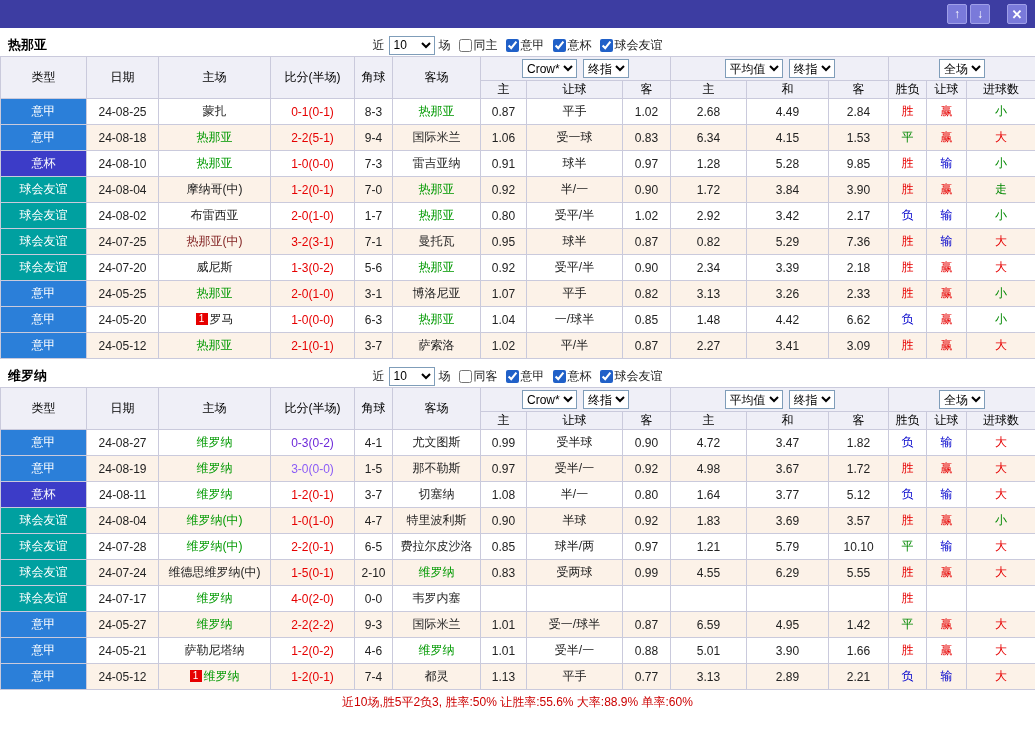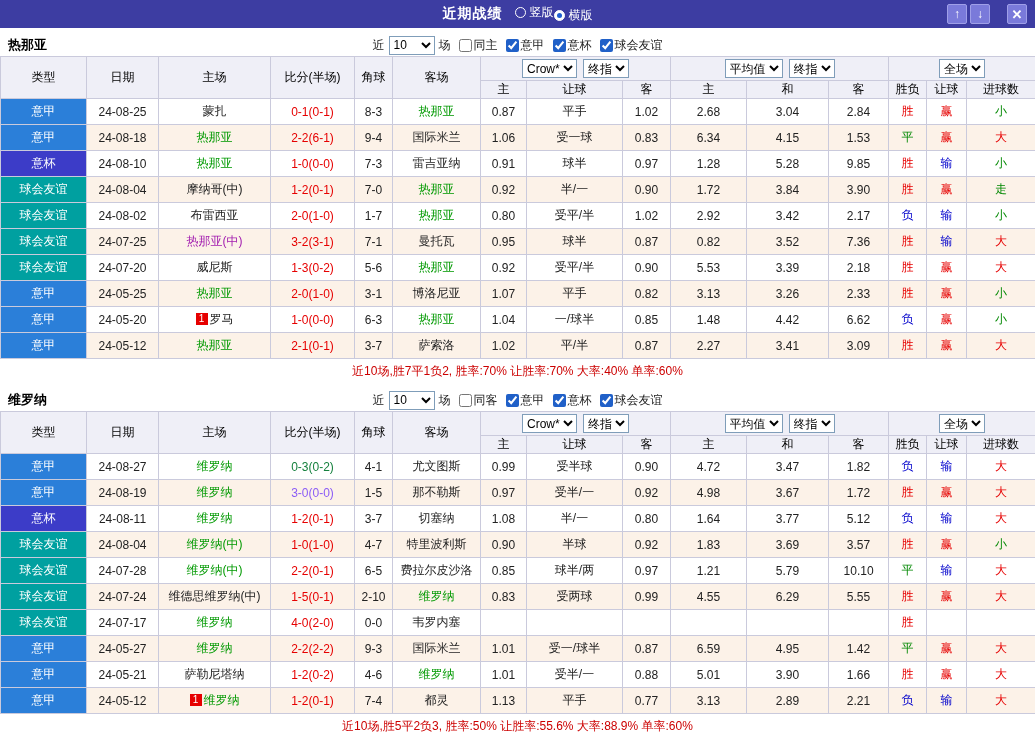--- a/index.html
+++ b/index.html
@@ -68,30 +68,20 @@
     display:inline-block; min-width:12px; height:12px; line-height:12px;
     background:#e60000; color:#fff; font-size:10px; margin-right:2px;
     vertical-align:1px; padding:0 1px;
   }
   .summary { height:24px; line-height:24px; text-align:center; }
 </style>
 </head>
 <body>
 
 <div class="titlebar">
-  <div class="tb-center">
-    <span class="tb-title">近期战绩</span>
-    <span id="radio-group"><label class="rad">
-          <span class="radio-dot"></span>
-          <span>竖版</span>
-        </label><label class="rad">
-          <span class="radio-dot selected"></span>
-          <span>横版</span>
-        </label></span>
-  </div>
   <div class="tb-btns">
     <button class="tb-btn"><span>↑</span></button>
     <button class="tb-btn"><span>↓</span></button>
     <button class="tb-btn tb-close"><span>✕</span></button>
   </div>
 </div>
 
 <div id="sections">
     <div class="section">
       <div class="sec-head">
@@ -165,31 +155,31 @@
             <td class="type" style="background: rgb(43, 127, 217);">意甲</td>
             <td>24-08-25</td>
             <td><span>蒙扎</span></td>
             <td style="color: rgb(230, 0, 0);">0-1(0-1)</td>
             <td>8-3</td>
             <td><span style="color: rgb(0, 153, 0);">热那亚</span></td>
             <td>0.87</td>
             <td>平手</td>
             <td>1.02</td>
             <td>2.68</td>
-            <td>3.04</td>
+            <td>4.49</td>
             <td>2.84</td>
             <td style="color: rgb(230, 0, 0);">胜</td>
             <td style="color: rgb(230, 0, 0);">赢</td>
             <td style="color: rgb(0, 136, 0);">小</td>
           </tr>
           <tr class="alt">
             <td class="type" style="background: rgb(43, 127, 217);">意甲</td>
             <td>24-08-18</td>
             <td><span style="color: rgb(0, 153, 0);">热那亚</span></td>
-            <td style="color: rgb(230, 0, 0);">2-2(6-1)</td>
+            <td style="color: rgb(230, 0, 0);">2-2(5-1)</td>
             <td>9-4</td>
             <td><span>国际米兰</span></td>
             <td>1.06</td>
             <td>受一球</td>
             <td>0.83</td>
             <td>6.34</td>
             <td>4.15</td>
             <td>1.53</td>
             <td style="color: rgb(0, 136, 0);">平</td>
             <td style="color: rgb(230, 0, 0);">赢</td>
@@ -242,45 +232,45 @@
             <td>2.92</td>
             <td>3.42</td>
             <td>2.17</td>
             <td style="color: rgb(0, 0, 204);">负</td>
             <td style="color: rgb(0, 0, 204);">输</td>
             <td style="color: rgb(0, 136, 0);">小</td>
           </tr>
           <tr class="alt">
             <td class="type" style="background: rgb(0, 160, 160);">球会友谊</td>
             <td>24-07-25</td>
-            <td><span style="color: #a21caf;">热那亚(中)</span></td>
+            <td><span style="color: #7f1d1d;">热那亚(中)</span></td>
             <td style="color: rgb(230, 0, 0);">3-2(3-1)</td>
             <td>7-1</td>
             <td><span>曼托瓦</span></td>
             <td>0.95</td>
             <td>球半</td>
             <td>0.87</td>
             <td>0.82</td>
-            <td>3.52</td>
+            <td>5.29</td>
             <td>7.36</td>
             <td style="color: rgb(230, 0, 0);">胜</td>
             <td style="color: rgb(0, 0, 204);">输</td>
             <td style="color: rgb(230, 0, 0);">大</td>
           </tr>
           <tr class="">
             <td class="type" style="background: rgb(0, 160, 160);">球会友谊</td>
             <td>24-07-20</td>
             <td><span>威尼斯</span></td>
             <td style="color: rgb(230, 0, 0);">1-3(0-2)</td>
             <td>5-6</td>
             <td><span style="color: rgb(0, 153, 0);">热那亚</span></td>
             <td>0.92</td>
             <td>受平/半</td>
             <td>0.90</td>
-            <td>5.53</td>
+            <td>2.34</td>
             <td>3.39</td>
             <td>2.18</td>
             <td style="color: rgb(230, 0, 0);">胜</td>
             <td style="color: rgb(230, 0, 0);">赢</td>
             <td style="color: rgb(230, 0, 0);">大</td>
           </tr>
           <tr class="alt">
             <td class="type" style="background: rgb(43, 127, 217);">意甲</td>
             <td>24-05-25</td>
             <td><span style="color: rgb(0, 153, 0);">热那亚</span></td>
@@ -326,21 +316,20 @@
             <td>0.87</td>
             <td>2.27</td>
             <td>3.41</td>
             <td>3.09</td>
             <td style="color: rgb(230, 0, 0);">胜</td>
             <td style="color: rgb(230, 0, 0);">赢</td>
             <td style="color: rgb(230, 0, 0);">大</td>
           </tr>
         </tbody>
       </table>
-      <div class="summary" style="color: rgb(204, 0, 0);">近10场,胜7平1负2, 胜率:70% 让胜率:70% 大率:40% 单率:60%</div>
     </div>
     <div class="section">
       <div class="sec-head">
         <div class="team-name">维罗纳</div>
         <div class="filters">
           <span>近</span>
           <select class="sel-games"><option>10</option></select>
           <span>场</span>
           <label class="chk">
             <input type="checkbox" style="">
@@ -400,21 +389,21 @@
             <th>胜负</th>
             <th>让球</th>
             <th>进球数</th>
           </tr>
         </thead>
         <tbody>
           <tr class="">
             <td class="type" style="background: rgb(43, 127, 217);">意甲</td>
             <td>24-08-27</td>
             <td><span style="color: rgb(0, 153, 0);">维罗纳</span></td>
-            <td style="color: #15803d;">0-3(0-2)</td>
+            <td style="color: #6d28d9;">0-3(0-2)</td>
             <td>4-1</td>
             <td><span>尤文图斯</span></td>
             <td>0.99</td>
             <td>受半球</td>
             <td>0.90</td>
             <td>4.72</td>
             <td>3.47</td>
             <td>1.82</td>
             <td style="color: rgb(0, 0, 204);">负</td>
             <td style="color: rgb(0, 0, 204);">输</td>

